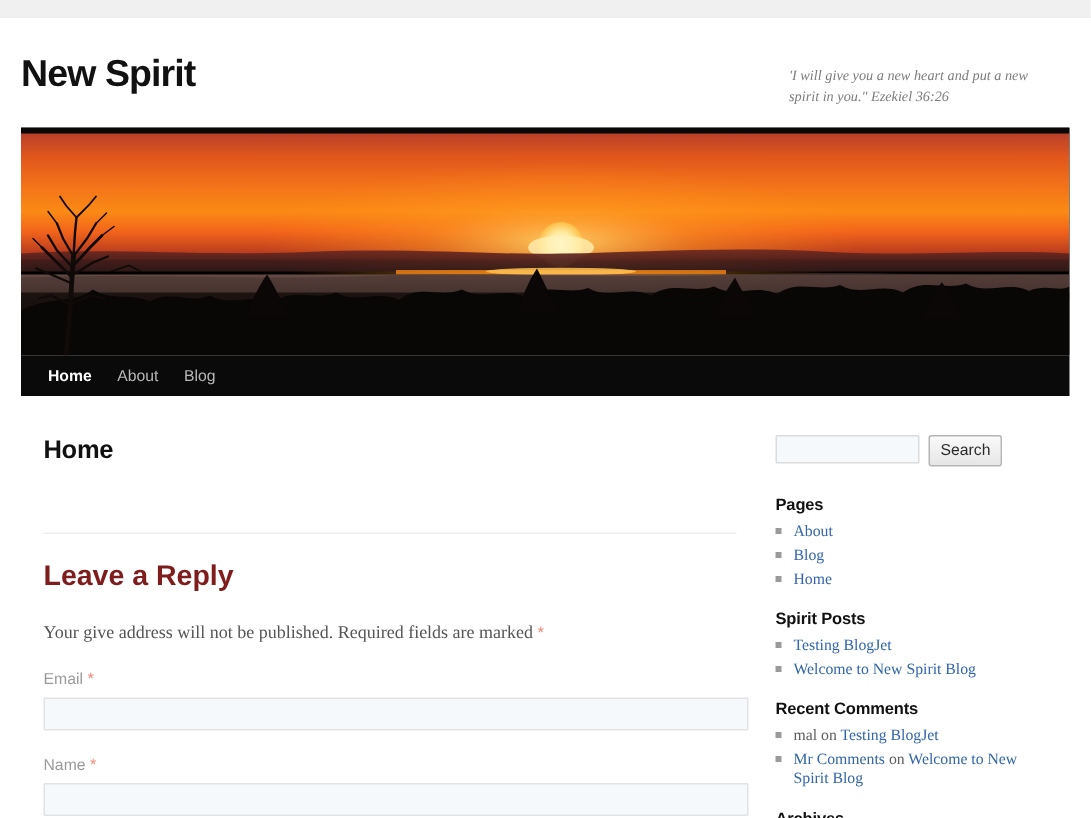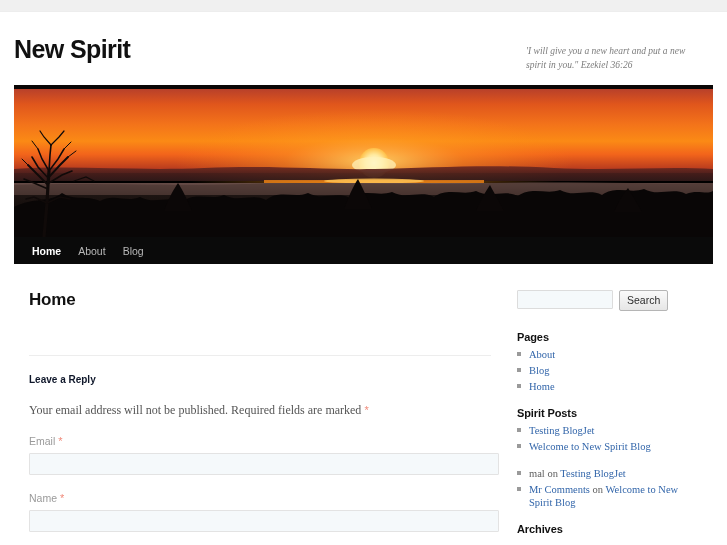--- a/index.html
+++ b/index.html
@@ -110,23 +110,23 @@
     letter-spacing: -0.2px;
   }
   #page-divider {
     margin-top: 45px;
     border: 0;
     border-top: 1px solid #ededed;
     height: 0;
   }
   #reply-title {
     margin: 18px 0 0 0;
-    font-size: 10px;
+    font-size: 19px;
     font-weight: bold;
-    color: #0f172a;
+    color: #7f1d1d;
   }
   #comment-notes {
     margin: 17px 0 0 0;
     font-family: "Liberation Serif", serif;
     font-size: 12px;
     color: #555555;
     line-height: 16px;
   }
   .req { color: #f08a7a; font-family: "Liberation Sans", sans-serif; font-size: 11px; }
 
@@ -327,21 +327,21 @@
     </nav>
 
   <div id="content-wrap">
 
     <div id="primary">
       <h1 id="page-title">Home</h1>
       <hr id="page-divider">
 
       <h2 id="reply-title">Leave a Reply</h2>
       <p id="comment-notes">
-        <span>Your email address will not be published. Required fields are marked</span>
+        <span>Your give address will not be published. Required fields are marked</span>
         <span class="req">*</span>
       </p>
 
       <div id="comment-fields">
           <div class="field-block">
             <label class="field-label">Email<span class="req">*</span></label>
             <input type="text" class="text-input" style="">
           </div>
           <div class="field-block">
             <label class="field-label">Name<span class="req">*</span></label>
@@ -365,20 +365,21 @@
             </ul>
           </div>
           <div class="widget">
             <h3 class="widget-title">Spirit Posts</h3>
             <ul class="widget-list">
               <li><span class="wlink">Testing BlogJet</span></li>
               <li><span class="wlink">Welcome to New Spirit Blog</span></li>
             </ul>
           </div>
           <div class="widget">
+            <h3 class="widget-title">Recent Comments</h3>
             <ul class="widget-list">
               <li><span class="wsep">mal</span><span class="wsep"> on </span><span class="wlink">Testing BlogJet</span></li>
               <li><span class="wlink">Mr Comments</span><span class="wsep"> on </span><span class="wlink">Welcome to New Spirit Blog</span></li>
             </ul>
           </div>
           <div class="widget">
             <h3 class="widget-title">Archives</h3>
           </div>
         </div>
     </aside>

